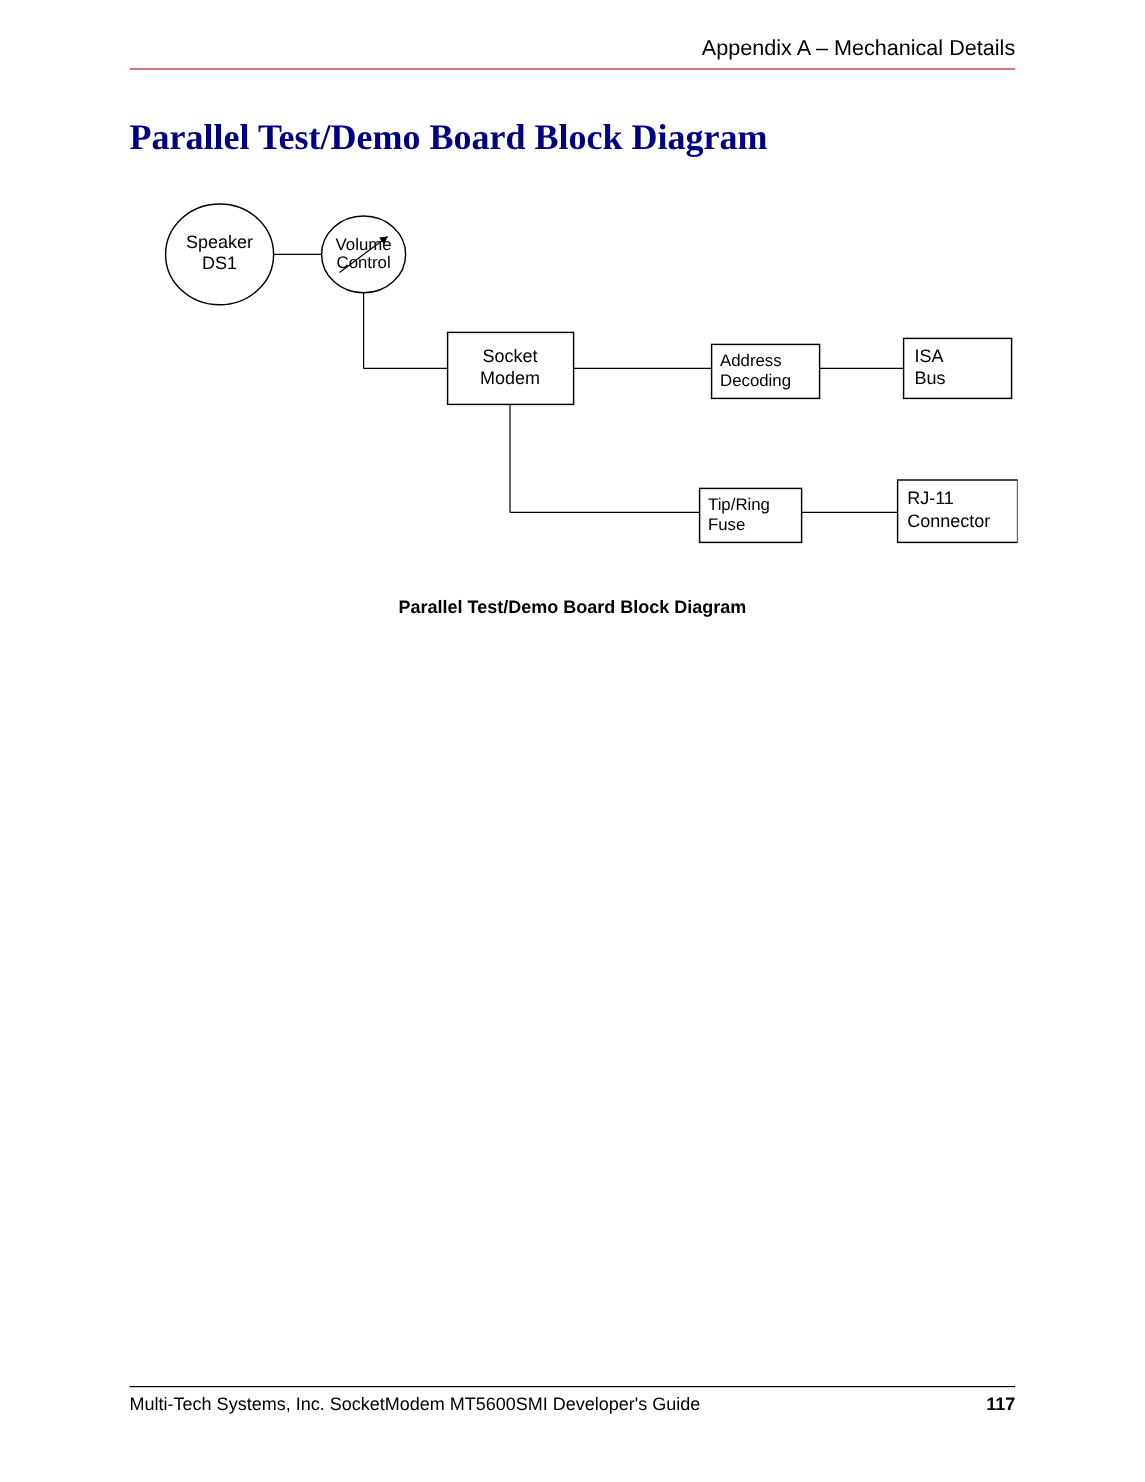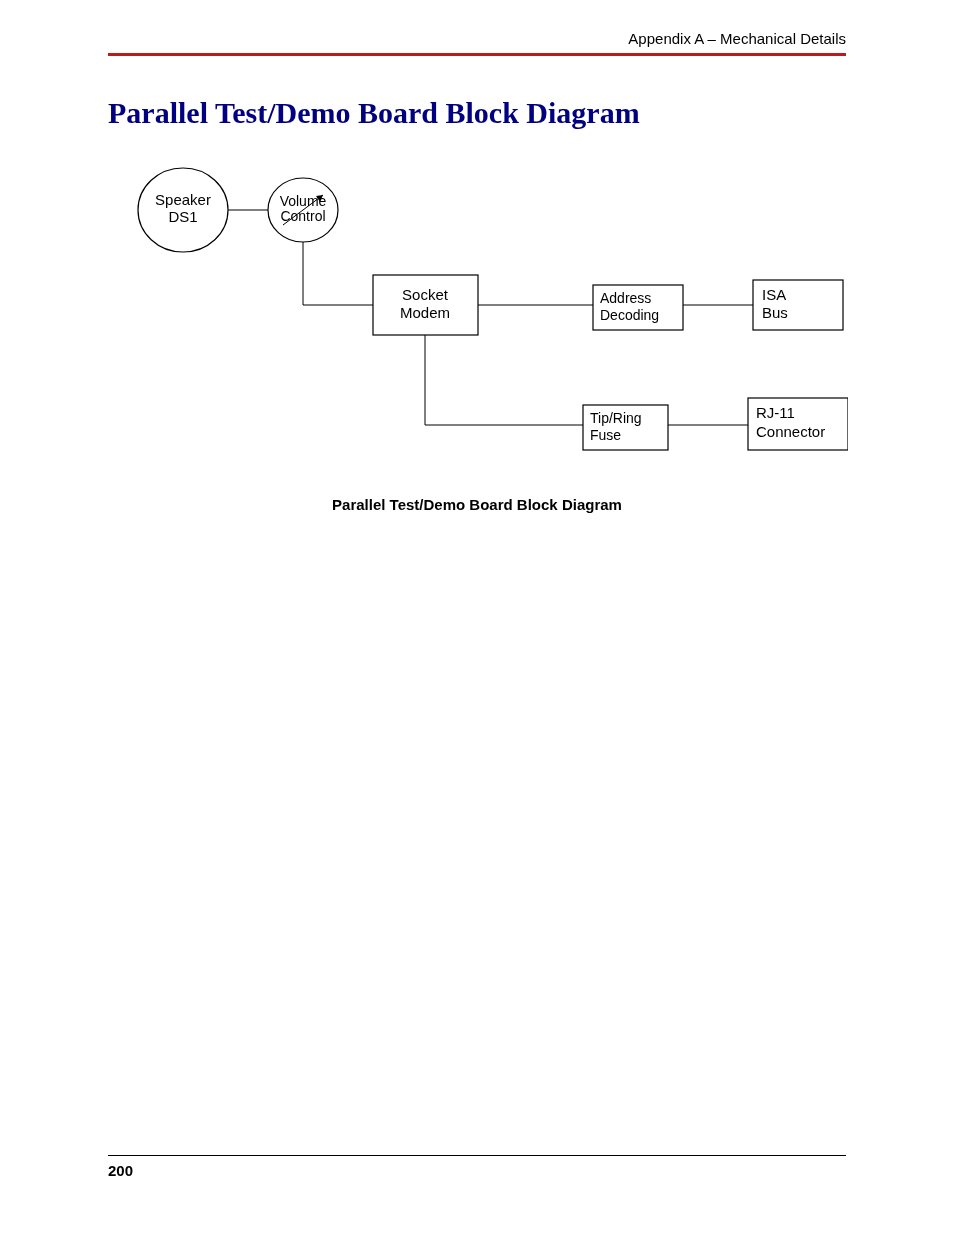--- a/index.html
+++ b/index.html
@@ -13,23 +13,23 @@
   }
   .page {
     position: absolute;
     left: 108px;
     right: 108px;
     top: 30px;
     bottom: 40px;
   }
   .header-line {
     text-align: right;
-    font-size: 15px;
+    font-size: 18px;
     padding-bottom: 6px;
-    border-bottom: 3px solid #b91c1c;
+    border-bottom: 1px solid #b91c1c;
   }
   .title {
     margin-top: 40px;
     font-family: Georgia, 'Times New Roman', serif;
     font-weight: bold;
     color: #000080;
     font-size: 30px;
   }
   .diagram {
     position: relative;
@@ -113,14 +113,15 @@
       <rect x="640" y="248" width="100" height="52" fill="none" stroke="#000" stroke-width="1.2"></rect>
       <text x="648" y="268" font-size="15">RJ-11</text>
       <text x="648" y="287" font-size="15">Connector</text>
     </svg>
   </div>
 
   <div class="caption">Parallel Test/Demo Board Block Diagram</div>
 </div>
 
 <div class="footer">
-  <span class="page-num">200</span>
+  <span>Multi-Tech Systems, Inc. SocketModem MT5600SMI Developer's Guide</span>
+  <span class="page-num">117</span>
 </div>
 
 </body></html>

